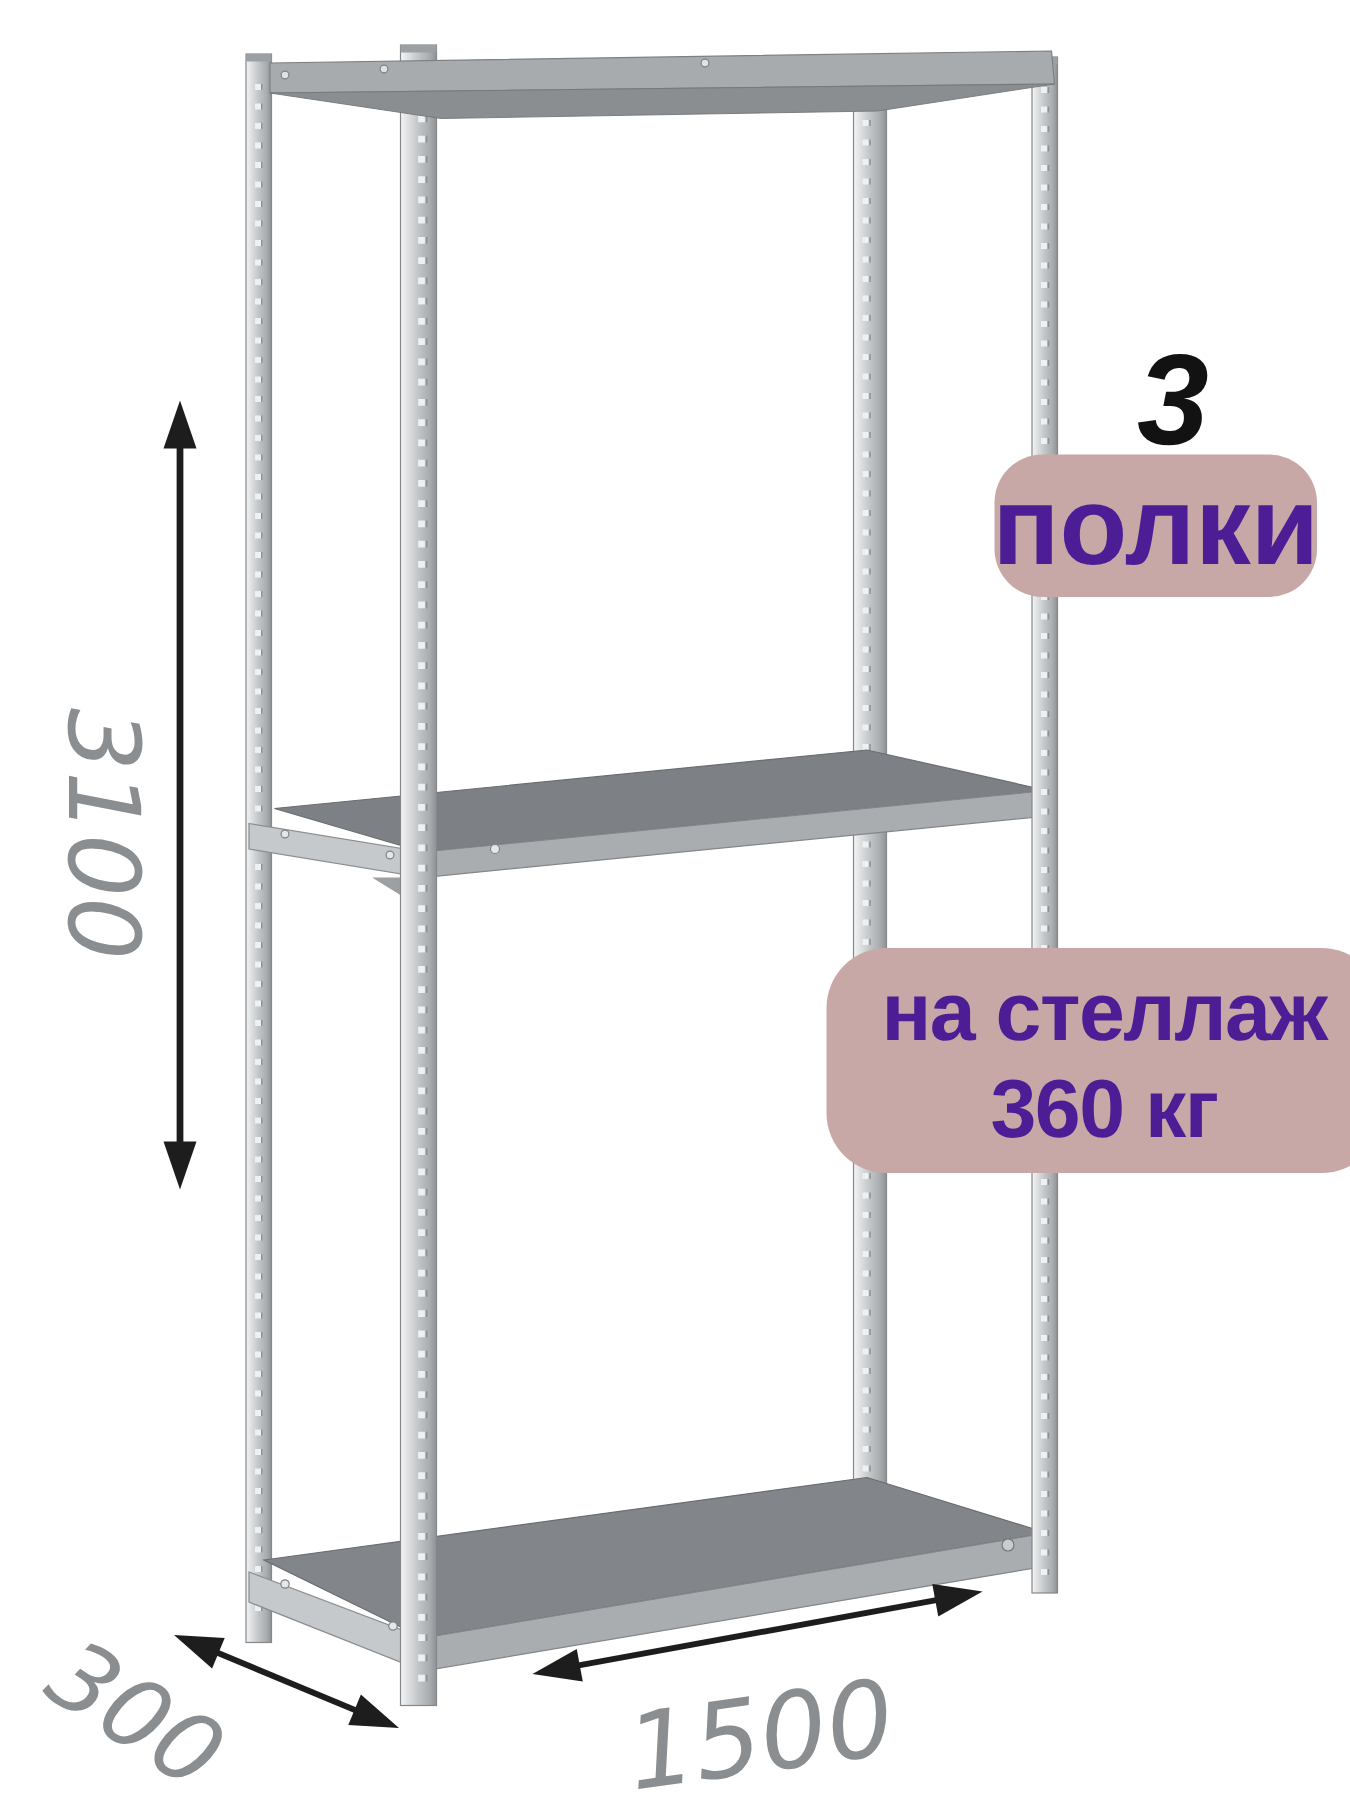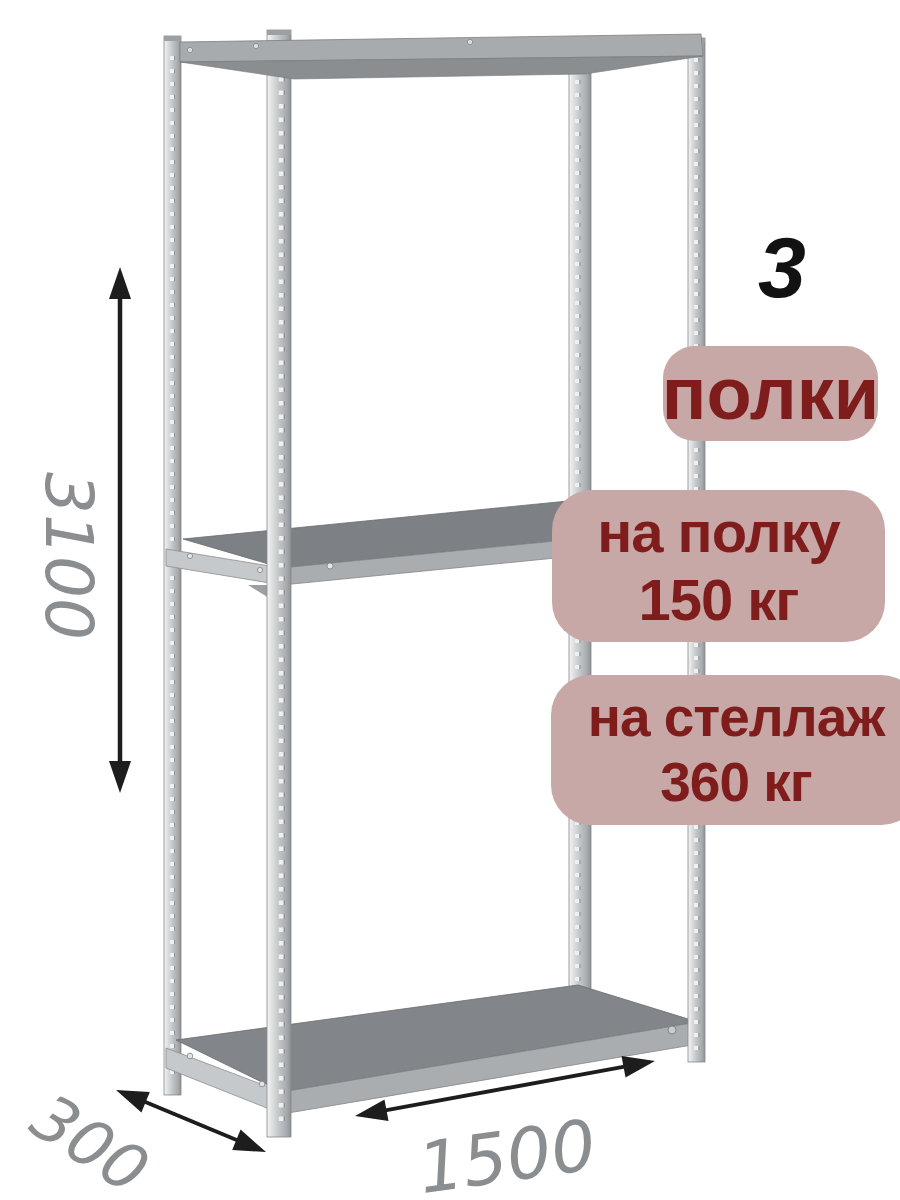--- a/index.html
+++ b/index.html
@@ -5,21 +5,21 @@
   html,body{margin:0;padding:0;background:#ffffff;}
   .stage{
     position:relative;width:900px;height:1200px;background:#ffffff;
     overflow:hidden;font-family:"Liberation Sans",sans-serif;
   }
   .rack-svg{position:absolute;left:0;top:0;}
   
   .badge{
     position:absolute;background:#c8a8a6;border-radius:40px;
     display:flex;flex-direction:column;align-items:center;justify-content:center;
-    color:#7f1d1d;font-weight:700;text-align:center;margin-top:43px;
+    color:#4c1d95;font-weight:700;text-align:center;
   }
   .badge-count-num{
     position:absolute;left:712px;top:212px;width:140px;height:110px;
     font-size:86px;line-height:110px;font-weight:800;font-style:italic;
     color:#121212;text-align:center;
   }
   .badge-shelves{left:663px;top:303px;width:215px;height:95px;border-radius:32px;}
   .badge-shelves .l1{font-size:74px;letter-spacing:0px;line-height:1;}
   .badge-per-shelf{left:552px;top:447px;width:333px;height:152px;}
   .badge-per-rack{left:551px;top:632px;width:370px;height:150px;}
@@ -132,23 +132,19 @@
   <div class="dim dim-height">3100</div>
   <div class="dim dim-depth">300</div>
   <div class="dim dim-width">1500</div>
 
   <div class="badge-count-num">3</div>
 
   <div class="badge badge-shelves">
     <span class="l1">полки</span>
   </div>
 
-  <div class="badge badge-per-shelf">
-    <span class="line">на полку</span>
-    <span class="line">150 кг</span>
-  </div>
 
   <div class="badge badge-per-rack">
     <span class="line">на стеллаж</span>
     <span class="line">360 кг</span>
   </div>
 
 </div>
 
 </body></html>

